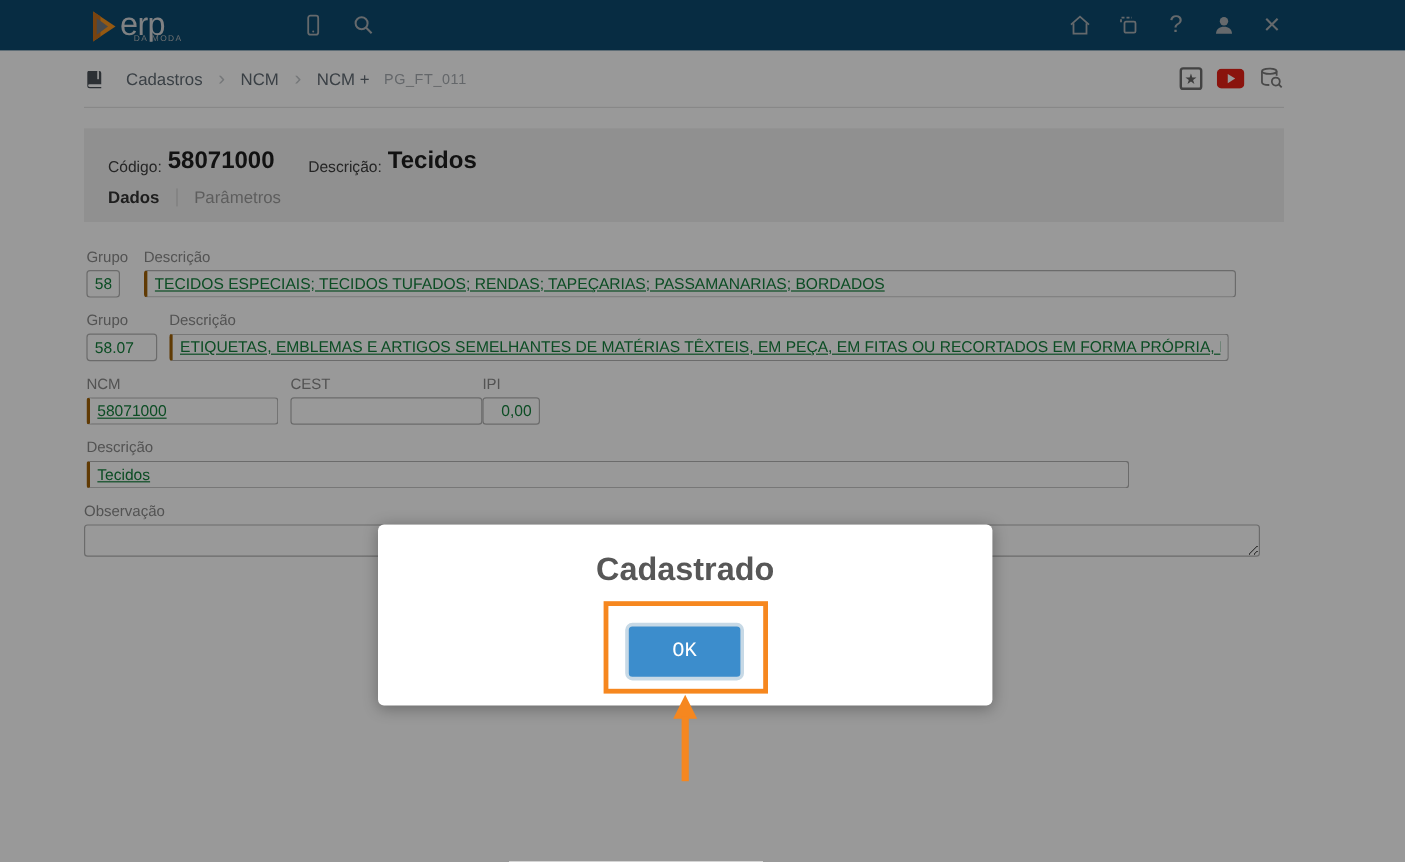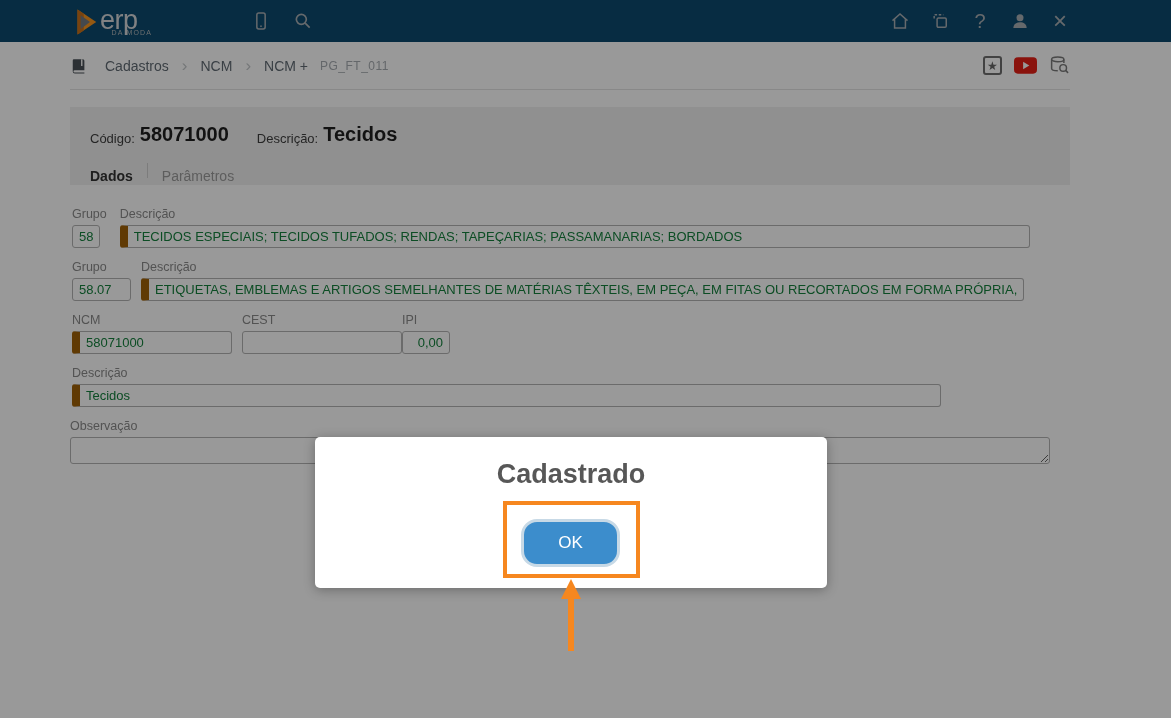--- a/index.html
+++ b/index.html
@@ -34,46 +34,46 @@
   .yt-icon { width:23px; height:17px; cursor:pointer; }
   .dbsearch { width:21px; height:21px; color:#7A7A7A; cursor:pointer; }
 
   
   .band { width:1000px; margin:17px 0 0 70px; height:78px; background:#F0F0F0; padding:16px 20px 0 20px; }
   .band-line1 { display:flex; align-items:flex-end; }
   .fld-label { font-size:13px; color:#3E3E3E; }
   .fld-value { font-size:20px; font-weight:bold; color:#1E1E1E; margin-left:5px; }
   .sp28 { width:28px; }
   .tabs { display:flex; align-items:center; margin-top:10px; }
-  .tab { font-size:14px; cursor:pointer;margin-top:12px; }
+  .tab { font-size:14px; cursor:pointer; }
   .tab.active { font-weight:bold; color:#333; }
   .tab.inactive { color:#9C9C9C; }
   .tab-div { width:1px; height:15px; background:#CFCFCF; margin:0 14px; }
 
   
   .form { width:1000px; margin-left:70px; padding-left:2px; margin-top:22px; }
   .row { display:flex; margin-bottom:12px; }
   .fieldcol { display:flex; flex-direction:column; }
   .flabel { font-size:12.5px; color:#8A8A8A; margin-bottom:4px; }
   input.inp, textarea.inp { border:1px solid #B3B3B3; border-radius:3px; background:#fff;
         font-family:"Liberation Sans",sans-serif; font-size:13px; color:#15803d;
         height:23px; padding:0 6px; outline:none; }
-  input.req { border-left:8px solid #a16207; }
+  input.req { border-left:3px solid #a16207;text-decoration:underline; }
   textarea.inp { height:27px; width:980px; resize:both; padding-top:3px; }
   .gap13 { margin-left:13px; } .gap10 { margin-left:10px; } .gap11 { }
   .ipi-inp { text-align:right; }
 
   
   .overlay { position:absolute; inset:0; background:rgba(0,0,0,0.4); z-index:40; }
   .modal { position:absolute; left:315px; top:437px; width:512px; height:151px; background:#fff;
            border-radius:5px; z-index:50; box-shadow:0 2px 12px rgba(0,0,0,0.3); text-align:center; }
   .modal-title { font-size:27px; font-weight:bold; color:#575757; margin-top:22px; }
   .ok-btn { position:absolute; left:521px; top:519px; width:99px; height:48px; background:#3C8DCC;
-            border:3px solid #C7D9E6; border-radius:16px; color:#fff; font-size:17px;
-            font-family:Liberation Sans, sans-serif; cursor:pointer; z-index:55; }
+            border:3px solid #C7D9E6; border-radius:6px; color:#fff; font-size:17px;
+            font-family:Liberation Mono, monospace; cursor:pointer; z-index:55; }
   .hl-box { position:absolute; left:503px; top:501px; width:137px; height:77px;
             border:4px solid #F6871F; z-index:60; }
   .arrow-head { position:absolute; left:561px; top:579px; width:0; height:0; z-index:60;
             border-left:10px solid transparent; border-right:10px solid transparent;
             border-bottom:20px solid #F6871F; }
   .arrow-shaft { position:absolute; left:568px; top:597px; width:6px; height:54px;
             background:#F6871F; z-index:60; }
 </style>
 </head>
 <body>

